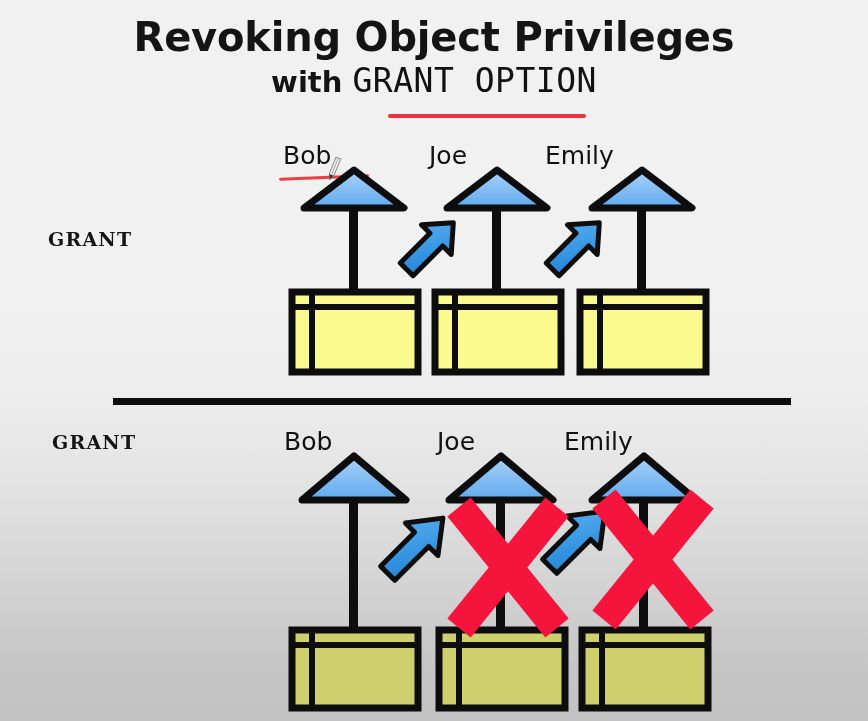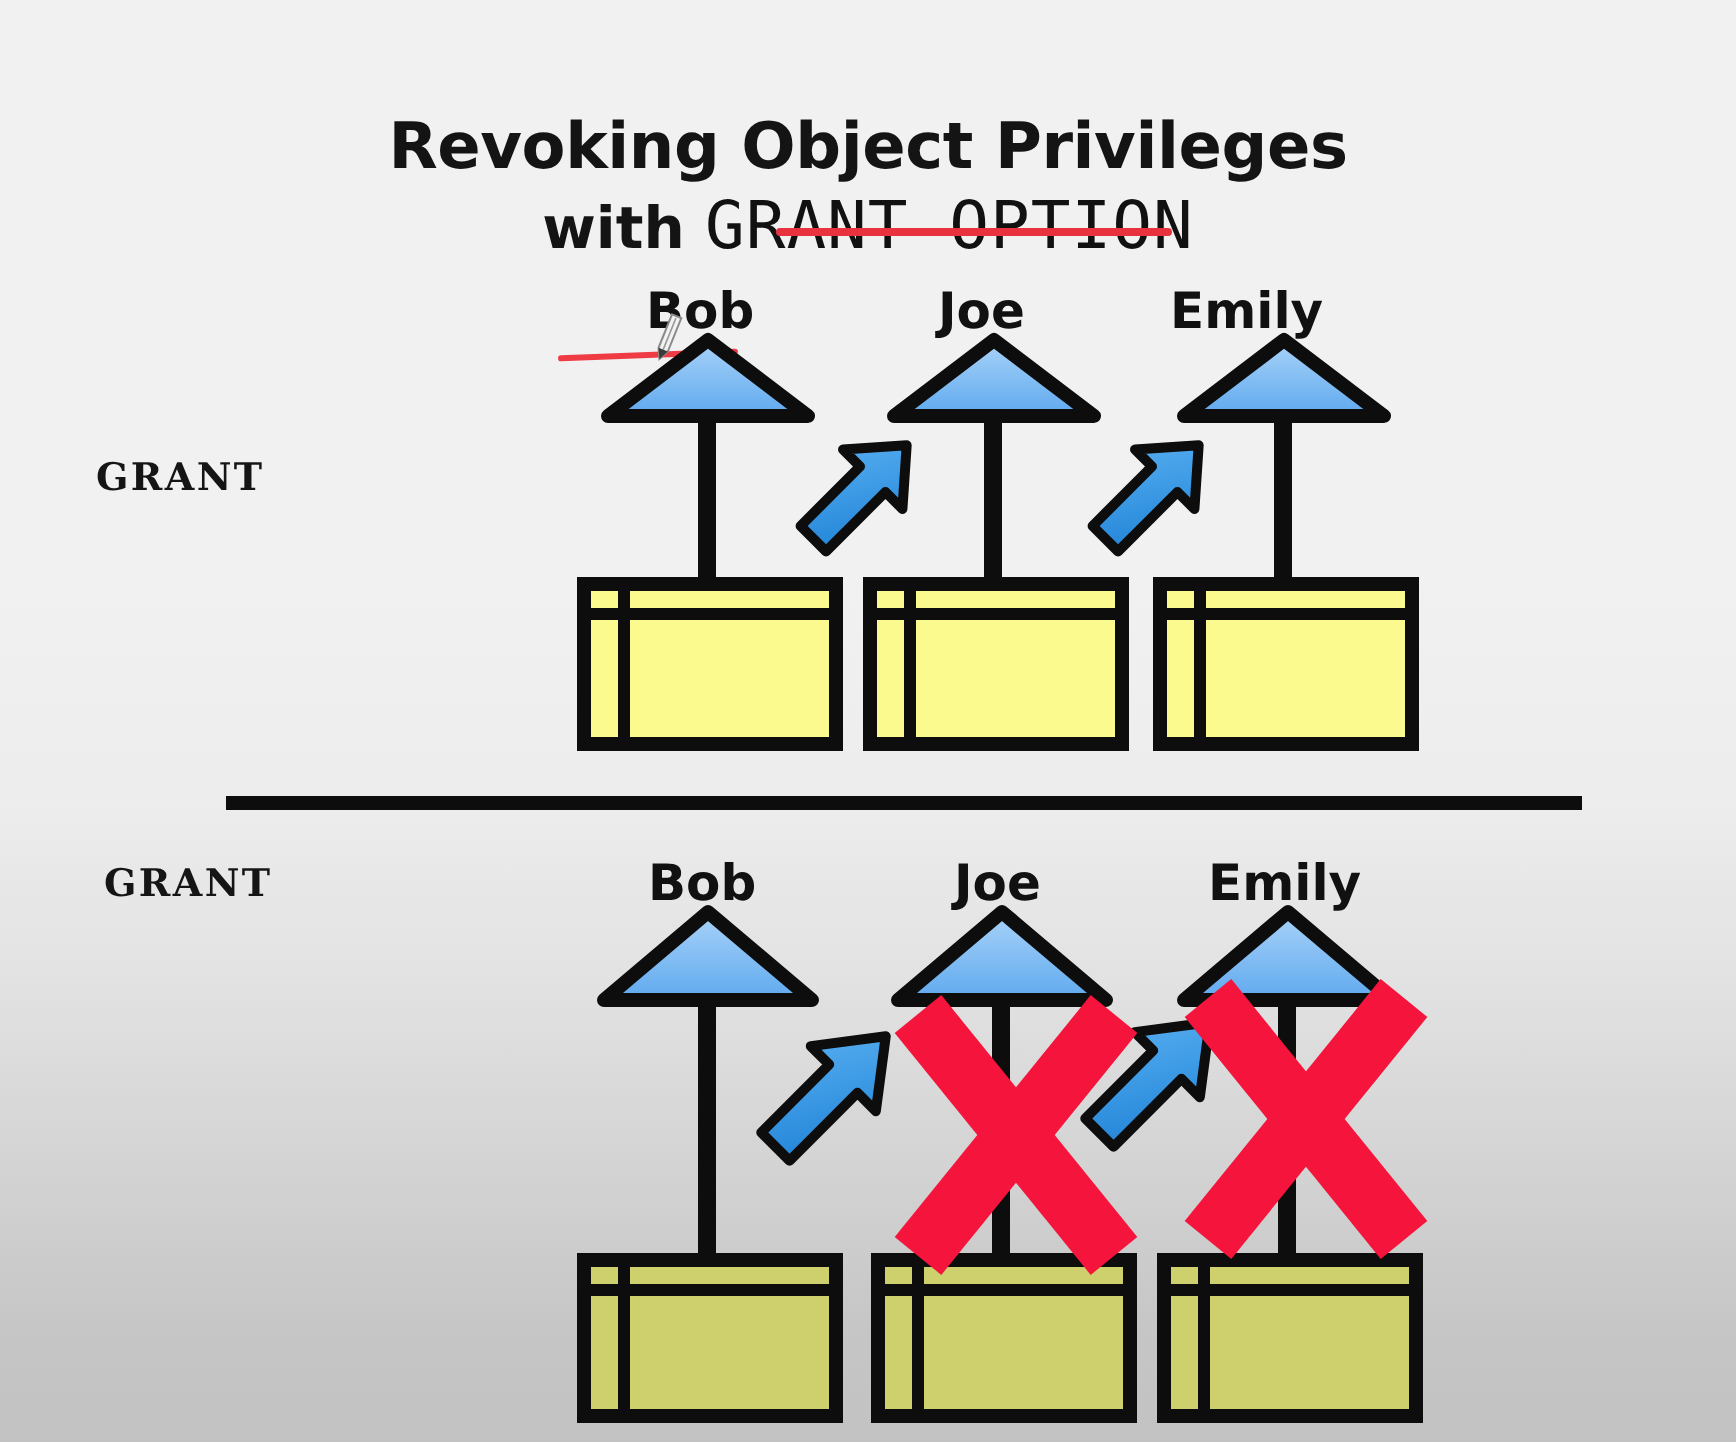--- a/index.html
+++ b/index.html
@@ -32,25 +32,24 @@
     position: absolute;
     top: 16px;
     left: 0;
     width: 868px;
     text-align: center;
     line-height: 1.08;
   }
   .title-line1 {
     font-family: "DejaVu Sans", sans-serif;
     font-weight: bold;
-    font-size: 32px;
+    font-size: 40px;
     color: #141414;
     letter-spacing: -0.2px;
     display: block;
-    margin-top: 40px;
   }
   .title-line2 {
     display: block;
     margin-top: 4px;
     white-space: nowrap;
   }
   .title-with {
     font-family: "DejaVu Sans", sans-serif;
     font-weight: bold;
     font-size: 29px;
@@ -97,25 +96,24 @@
     top: 398px;
     width: 678px;
     height: 7px;
     background: #0d0d0d;
   }
 
   
   .person-name {
     position: absolute;
     font-family: "DejaVu Sans", sans-serif;
-    font-weight: bold;
+    font-weight: normal;
     font-size: 25px;
     color: #111;
     white-space: nowrap;
-    margin-left: 40px;
   }
 
   
   .unit { position: absolute; }
   .unit svg { display: block; overflow: visible; }
 
   
   .arrow { position: absolute; }
   .arrow svg { display: block; overflow: visible; }
 

